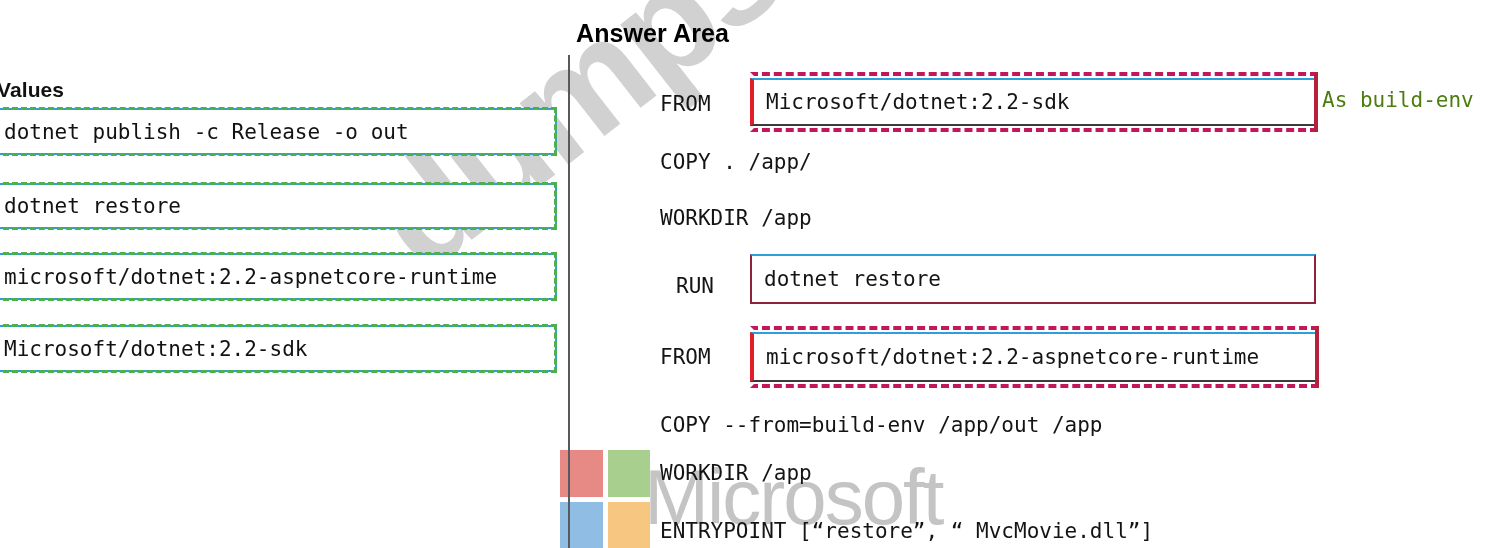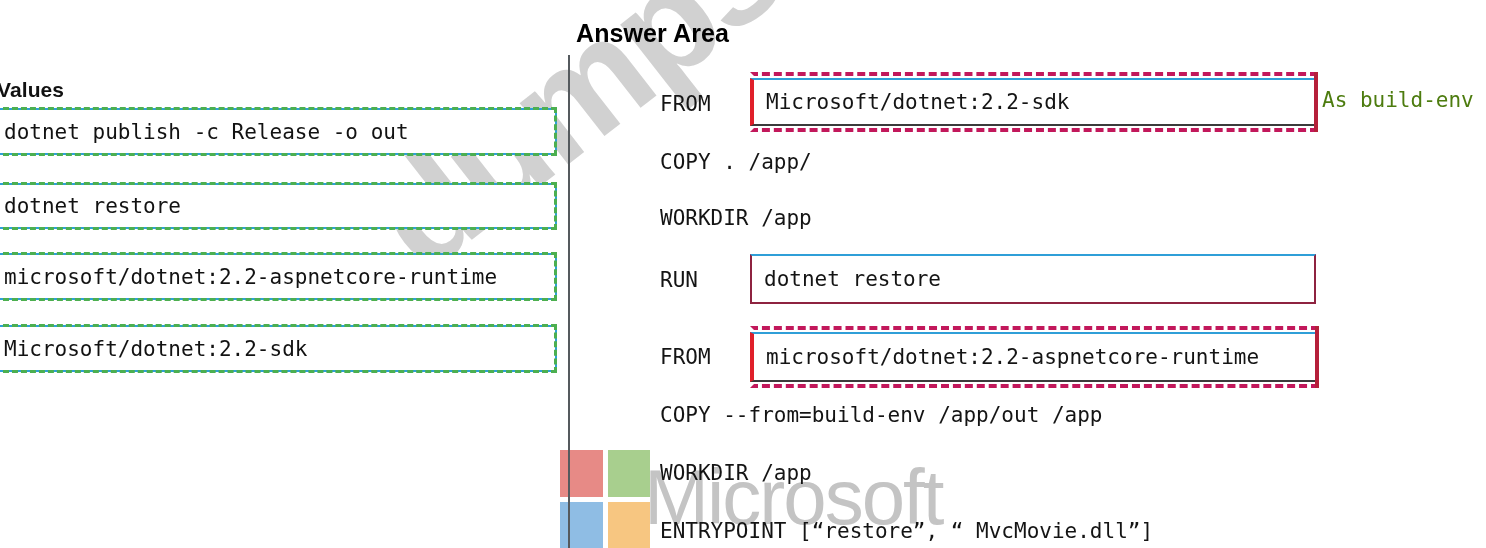--- a/index.html
+++ b/index.html
@@ -167,23 +167,23 @@
     position: absolute;
     left: 1322px; top: 88px;
     font-family: "DejaVu Sans Mono", monospace;
     font-size: 21px; color: #4d7c0f;
     white-space: nowrap;
   }
 
   #kw0 { top: 92px; }
   #ln1 { top: 150px; }
   #ln2 { top: 206px; }
-  #kw1 { top: 268px; }
+  #kw1 { top: 274px; margin-left: 16px; }
   #kw2 { top: 345px; }
-  #ln5 { top: 403px; }
+  #ln5 { top: 413px; }
   #ln6 { top: 461px; }
   #ln7 { top: 519px; }
 </style>
 </head>
 <body>
 
 <div class="wm-layer">
   <div class="wm-diag">dumpsdb.com</div>
   <div class="ms-logo">
     <i style="background: rgb(231, 138, 134);"></i>

